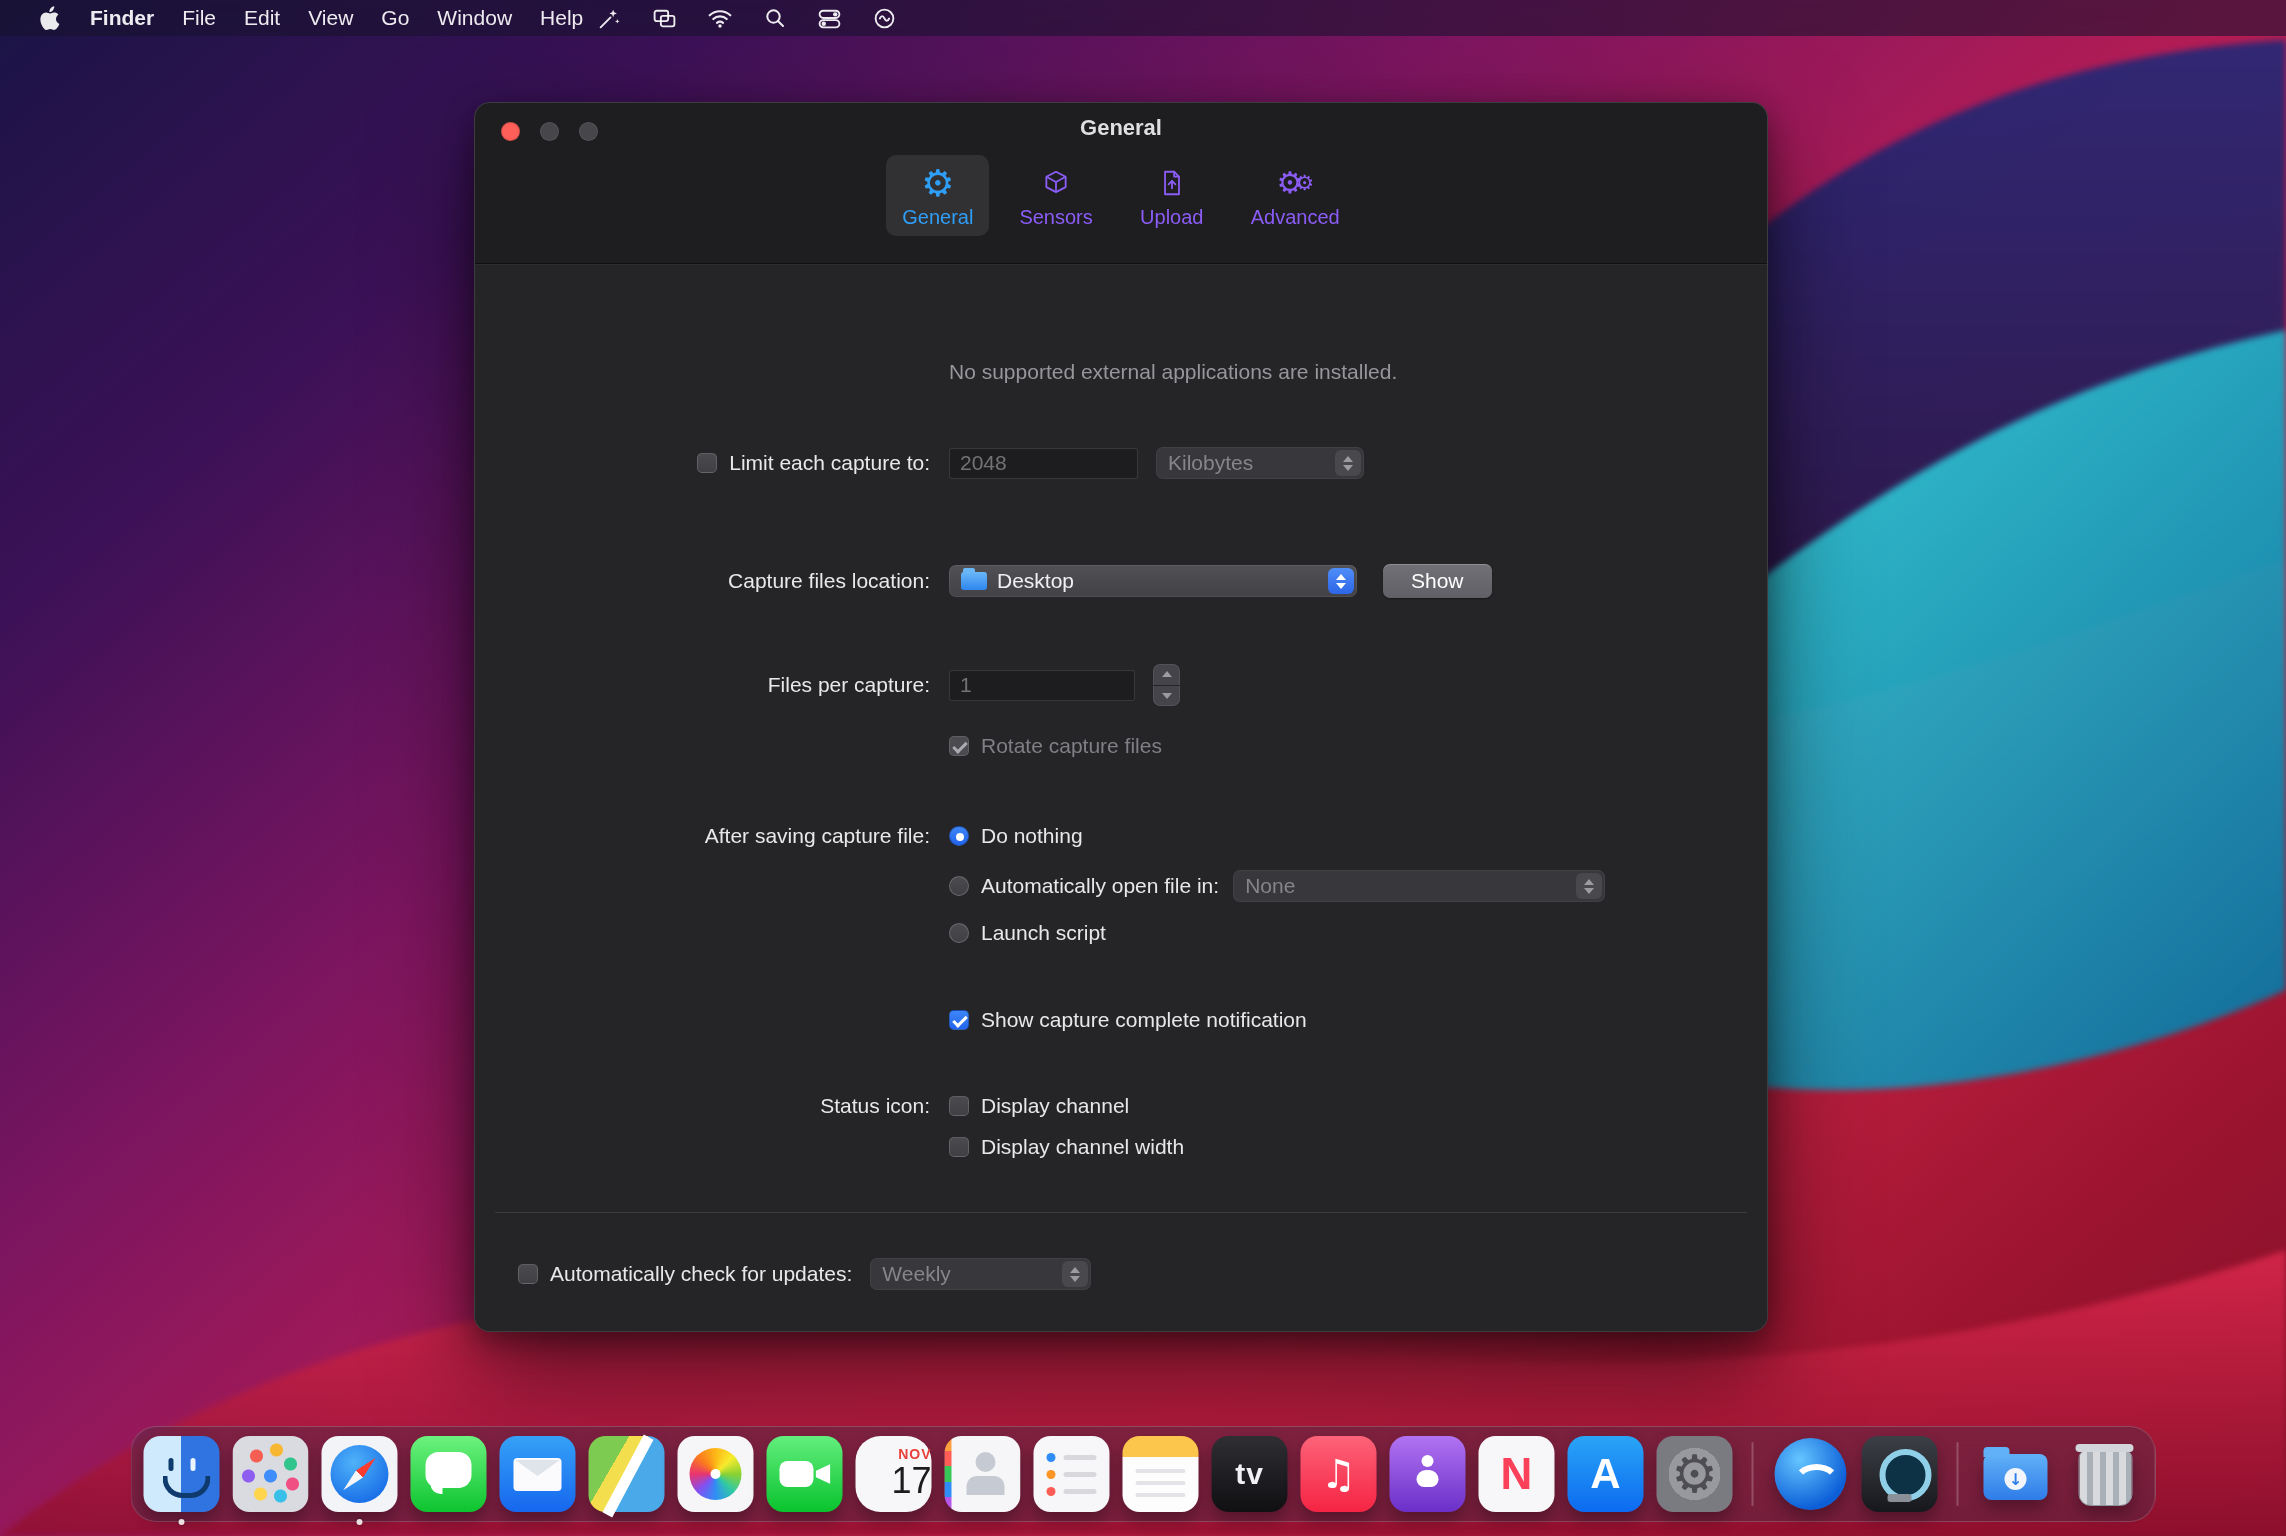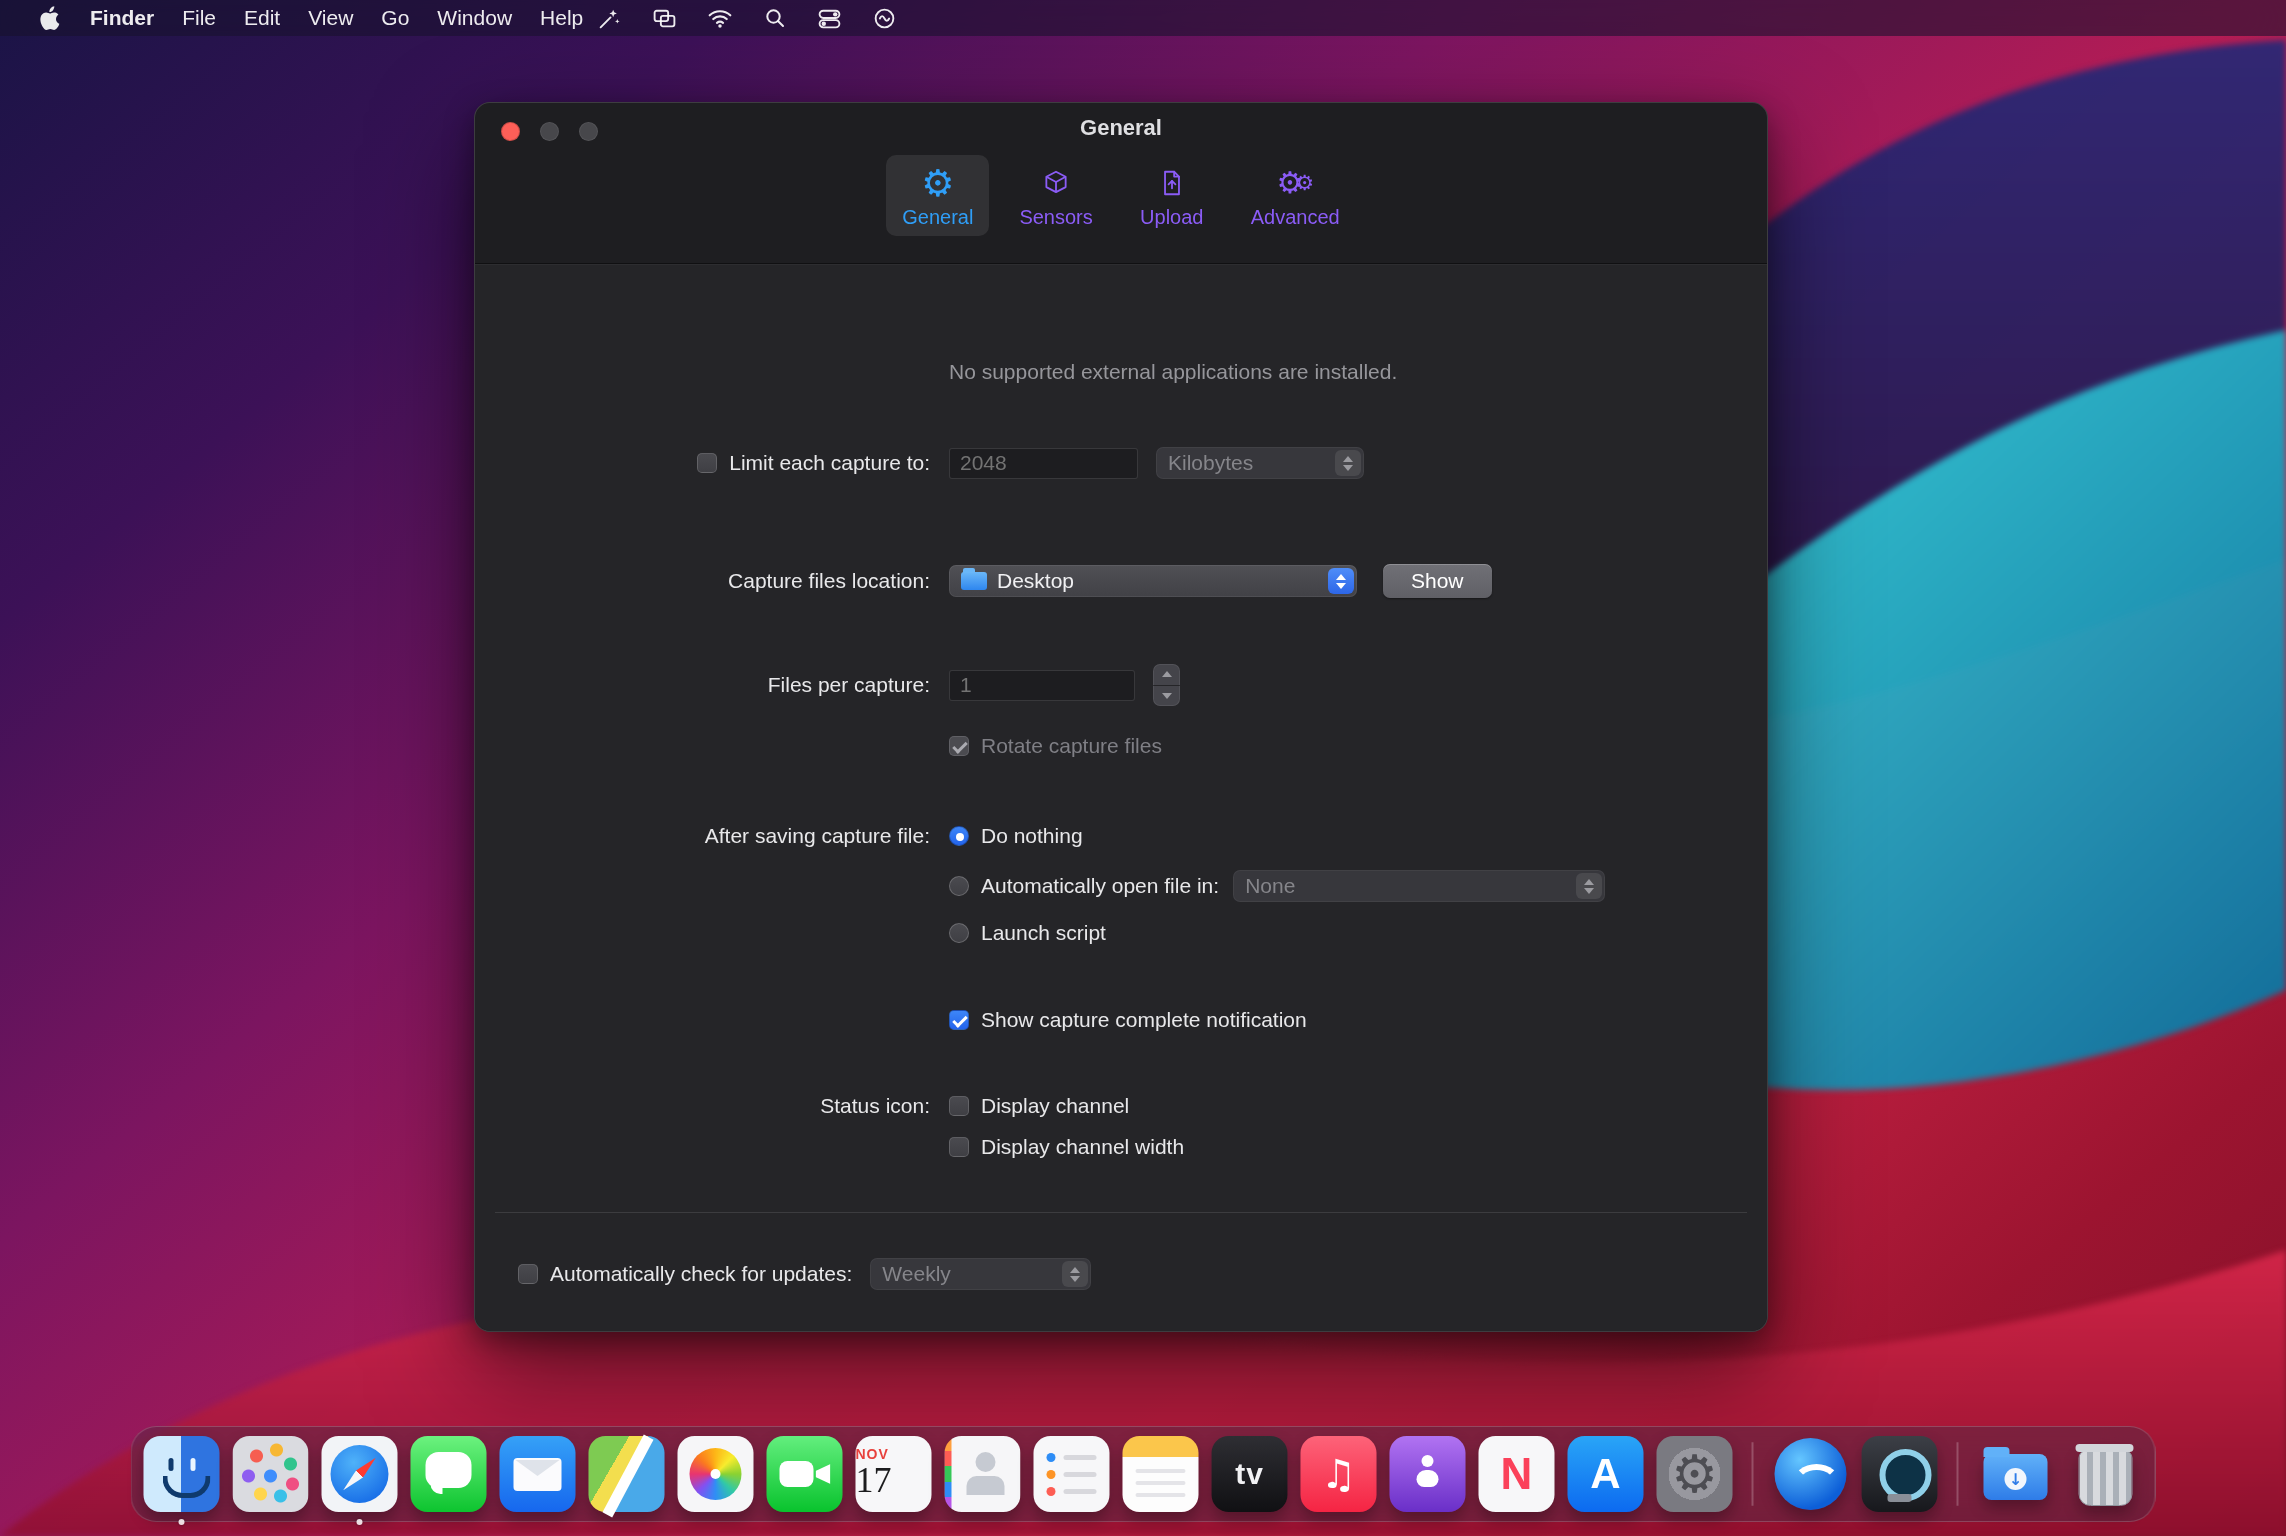--- a/index.html
+++ b/index.html
@@ -170,23 +170,23 @@
     background:conic-gradient(#fdb717,#f8ec2e,#8bd231,#31c9a6,#2f8ef5,#8350f2,#e8356f,#fb7a1e,#fdb717); }
   .ic-photos::after { content:""; position:absolute; left:33px; top:33px; width:10px; height:10px;
     border-radius:50%; background:#fff; }
 
   .ic-facetime { background:linear-gradient(180deg,#63ee7e,#09c32d); }
   .ic-facetime::before { content:""; position:absolute; left:13px; top:25px; width:34px; height:26px;
     background:#fff; border-radius:8px; }
   .ic-facetime::after { content:""; position:absolute; left:49px; top:28px; width:15px; height:20px;
     background:#fff; clip-path:polygon(0 35%,100% 0,100% 100%,0 65%); }
 
-  .ic-calendar { background:#f7f7f9; display:flex; flex-direction:column; align-items:flex-start; }
+  .ic-calendar { background:#f7f7f9; display:flex; flex-direction:column; align-items:flex-end;border-radius:25px; }
   .cal-month { color:#e8413c; font-size:14px; font-weight:700; letter-spacing:1px; margin-top:10px; }
-  .cal-day { color:#1c1c1e; font-size:36px; font-weight:300; line-height:1.05;font-family:Liberation Serif, serif; }
+  .cal-day { color:#1c1c1e; font-size:36px; font-weight:300; line-height:1.05; }
 
   .ic-contacts { background:
     linear-gradient(180deg,#ff9f3e 0 20%,#fd5d54 20% 40%,#36c758 40% 60%,#2e8df6 60% 80%,#b756e8 80% 100%)
     left/7px 100% no-repeat, #f6f6f8; }
   .ic-contacts::before { content:""; position:absolute; left:31px; top:16px; width:20px; height:20px;
     border-radius:50%; background:#c6cad2; }
   .ic-contacts::after { content:""; position:absolute; left:22px; top:40px; width:38px; height:19px;
     border-radius:10px 10px 0 0; background:#c6cad2; }
 
   .ic-reminders { background:#f7f7f9; }

